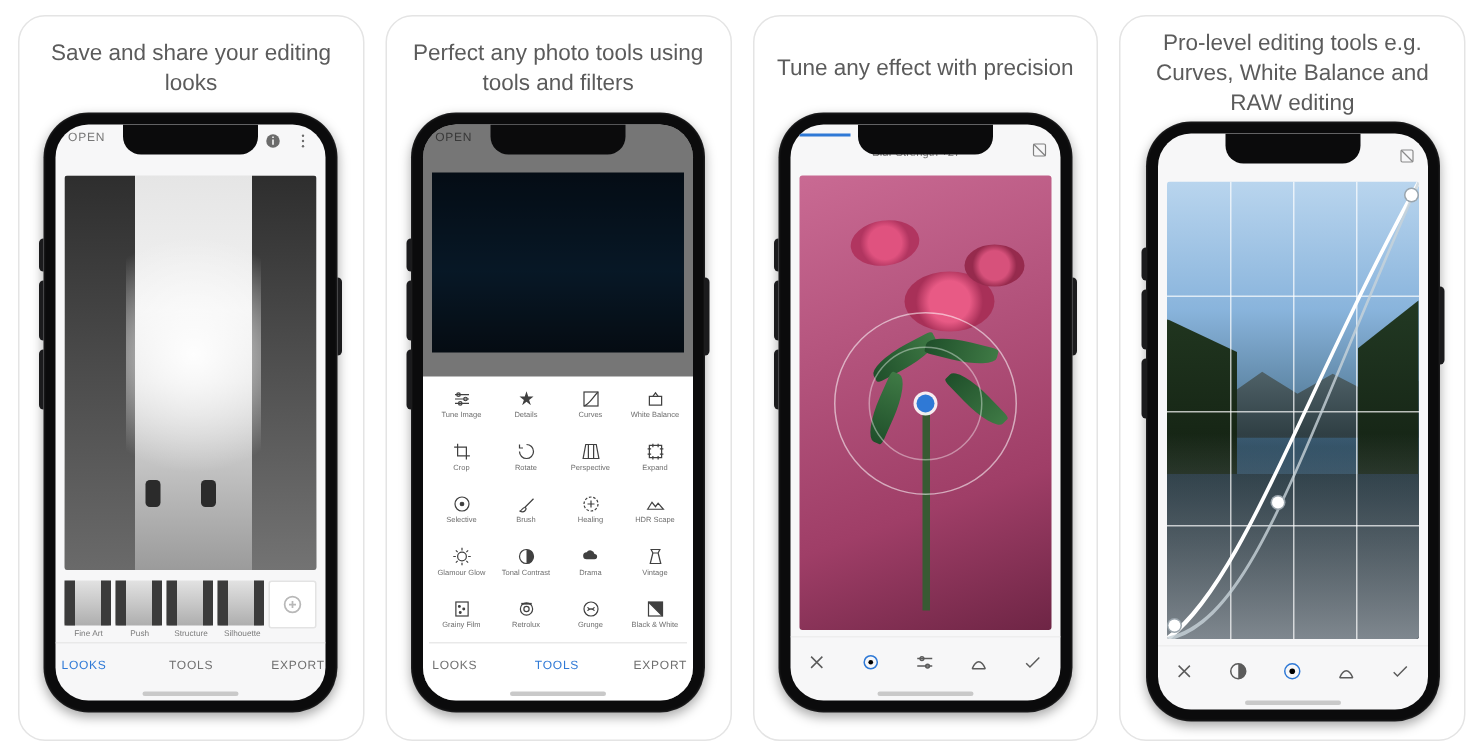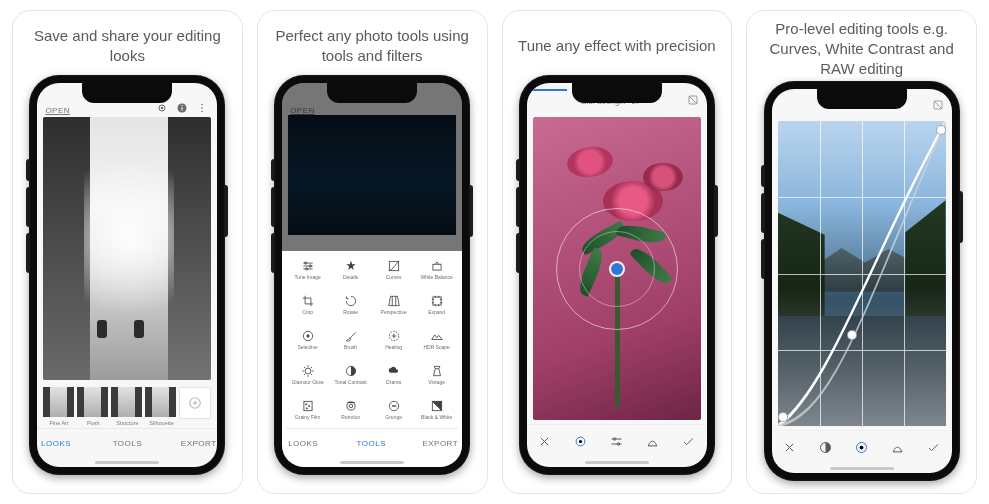--- a/index.html
+++ b/index.html
@@ -20,21 +20,21 @@
   .stage{width:989px;height:504px;display:flex;justify-content:space-between;align-items:flex-start;padding:10px 12px;box-sizing:border-box;gap:14px;}
   .card{flex:1 1 0;height:484px;border:1px solid var(--card-border);border-radius:18px;background:#fff;display:flex;flex-direction:column;align-items:center;padding:12px 8px;box-sizing:border-box;overflow:hidden;position:relative;}
   .caption{color:var(--caption);font-size:15px;line-height:1.35;text-align:center;min-height:46px;display:flex;align-items:center;justify-content:center;padding:0 4px;}
   .phone{margin-top:6px;width:196px;height:400px;border-radius:30px;background:var(--device-dark);padding:8px;box-sizing:border-box;box-shadow:0 3px 8px rgba(0,0,0,0.35), inset 0 0 2px rgba(255,255,255,0.2);position:relative;flex:none;}
   .phone::before{content:"";position:absolute;left:-3px;top:84px;width:3px;height:22px;background:#1b1b1d;border-radius:3px 0 0 3px;}
   .phone::after{content:"";position:absolute;left:-3px;top:112px;width:3px;height:40px;background:#1b1b1d;border-radius:3px 0 0 3px;box-shadow:0 46px 0 #1b1b1d;}
   .phone .rbtn{position:absolute;right:-3px;top:110px;width:3px;height:52px;background:#1b1b1d;border-radius:0 3px 3px 0;}
   .screen{width:100%;height:100%;border-radius:22px;background:#f7f7f8;overflow:hidden;position:relative;display:flex;flex-direction:column;}
   .notch{position:absolute;top:0;left:50%;transform:translateX(-50%);width:90px;height:20px;background:var(--device-dark);border-radius:0 0 12px 12px;z-index:20;}
   
-  .topbar{display:flex;align-items:flex-end;height:28px;padding:0 8px;font-size:8px;color:var(--top-label);letter-spacing:.5px;margin-top:4px;text-decoration:underline;}
+  .topbar{display:flex;align-items:flex-start;height:28px;padding:0 8px;font-size:8px;color:var(--top-label);letter-spacing:.5px;margin-top:4px;}
   .topbar .grow{flex:1;}
   .topbar .tic{width:14px;height:14px;display:flex;align-items:center;justify-content:center;margin-left:6px;color:#6b6b6b;}
   .topbar .tic svg{width:12px;height:12px;}
   .p1-photo{flex:1;margin:2px 6px 4px;border-radius:2px;background:
       linear-gradient(180deg,#e5e5e5 0%,#f2f2f2 34%,#e3e3e3 52%,#9b9b9b 100%);
       position:relative;overflow:hidden;}
   .p1-photo .bl{position:absolute;left:0;top:0;width:28%;height:100%;background:linear-gradient(180deg,#2e2e2e,#6a6a6a);}
   .p1-photo .br{position:absolute;right:0;top:0;width:26%;height:100%;background:linear-gradient(180deg,#2e2e2e,#737373);}
   .p1-photo .fog{position:absolute;left:24%;right:22%;top:12%;bottom:14%;background:radial-gradient(circle at 50% 45%,rgba(255,255,255,0.95),rgba(255,255,255,0) 68%);}
   .p1-photo .fig{position:absolute;bottom:16%;left:32%;width:10px;height:18px;background:#2b2b2b;border-radius:3px;}
@@ -408,21 +408,21 @@
             </div>
         </div>
         <div class="homebar">
             <div></div>
           </div>
       </div>
     </div>
   </div>
 
   <div class="card">
-    <div class="caption">Pro-level editing tools e.g. Curves, White Contrast and RAW editing</div>
+    <div class="caption">Pro-level editing tools e.g. Curves, White Balance and RAW editing</div>
     <div class="phone">
       <div class="rbtn"></div>
       <div class="screen">
         <div class="notch"></div>
         <div class="p4-top">
           <span><svg viewBox="0 0 24 24" stroke-width="1.6">
                 <rect x="4" y="4" width="16" height="16" rx="2"></rect>
                 <path d="M4 4l16 16"></path>
               </svg></span>
         </div>

